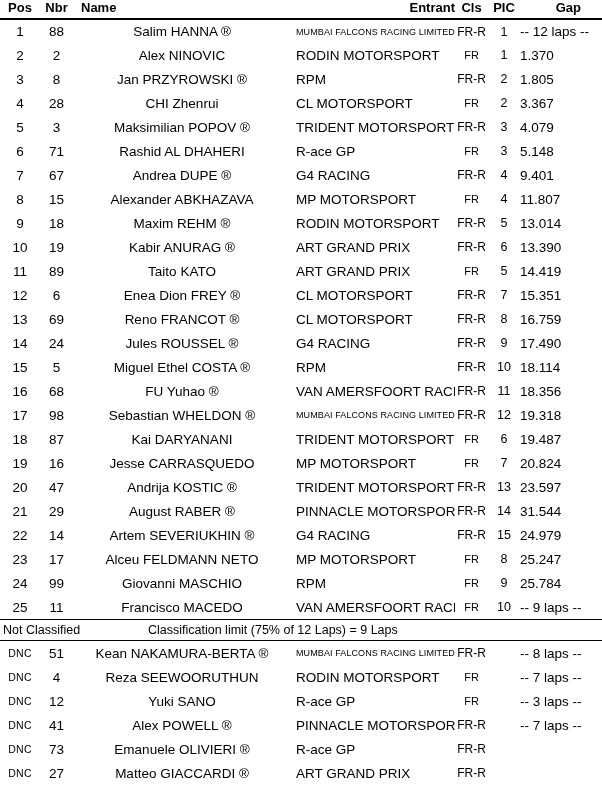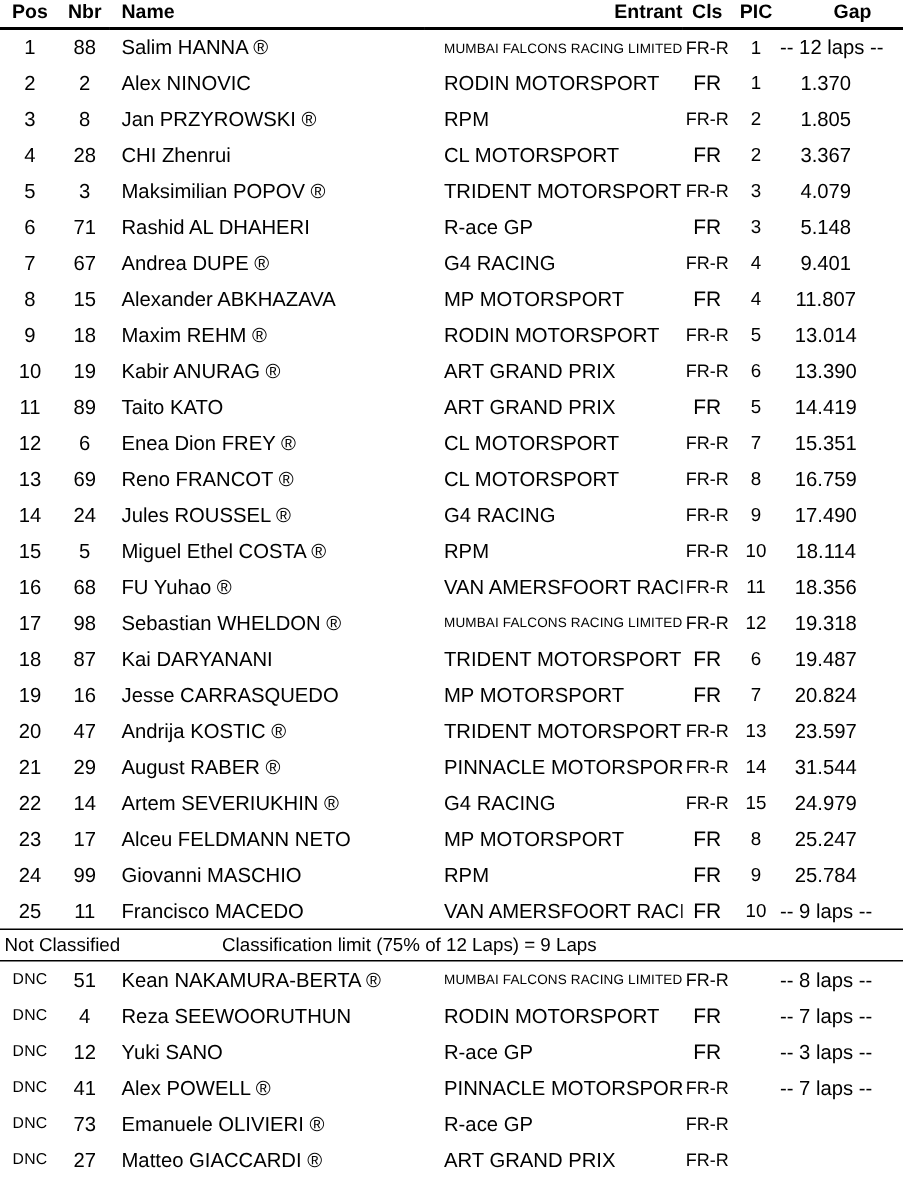--- a/index.html
+++ b/index.html
@@ -64,30 +64,30 @@
 
   td.d-pos {
     text-align: center;
     font-size: 13.5px;
   }
   td.d-pos.dn {
     font-size: 10.5px;
     letter-spacing: 0.2px;
   }
   td.d-nbr  { text-align: center; }
-  td.d-name { text-align: left; padding-left: 8px; }
+  td.d-name { text-align: center; padding-left: 8px; }
   td.d-ent  { text-align: left; padding-left: 13px; }
   td.d-ent.long {
     font-size: 9px;
     letter-spacing: 0.1px;
   }
-  td.d-cls  { text-align: center; font-size: 14px; }
+  td.d-cls  { text-align: center; font-size: 11px; }
   td.d-cls.wide { font-size: 12px; }
   td.d-pic  { text-align: center; font-size: 12.5px; }
-  td.d-gap  { text-align: center; padding-right: 21px; margin-left: 24px; }
+  td.d-gap  { text-align: left; padding-right: 21px; margin-left: 24px; }
 
   
   .notclassified-band {
     box-sizing: border-box;
     width: 602px;
     height: 22px;
     border-top: 1.5px solid #000000;
     border-bottom: 1.5px solid #000000;
     position: relative;
     margin: 0;

